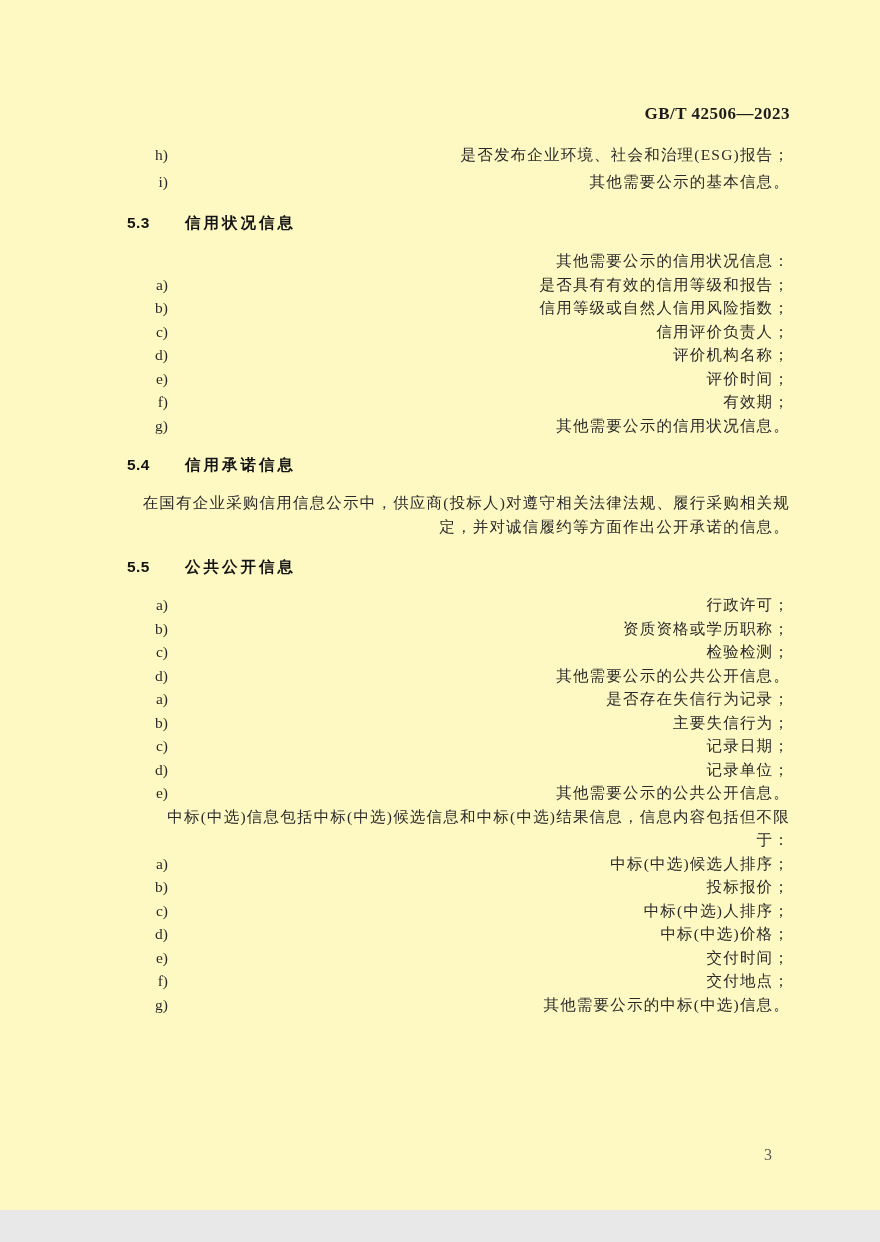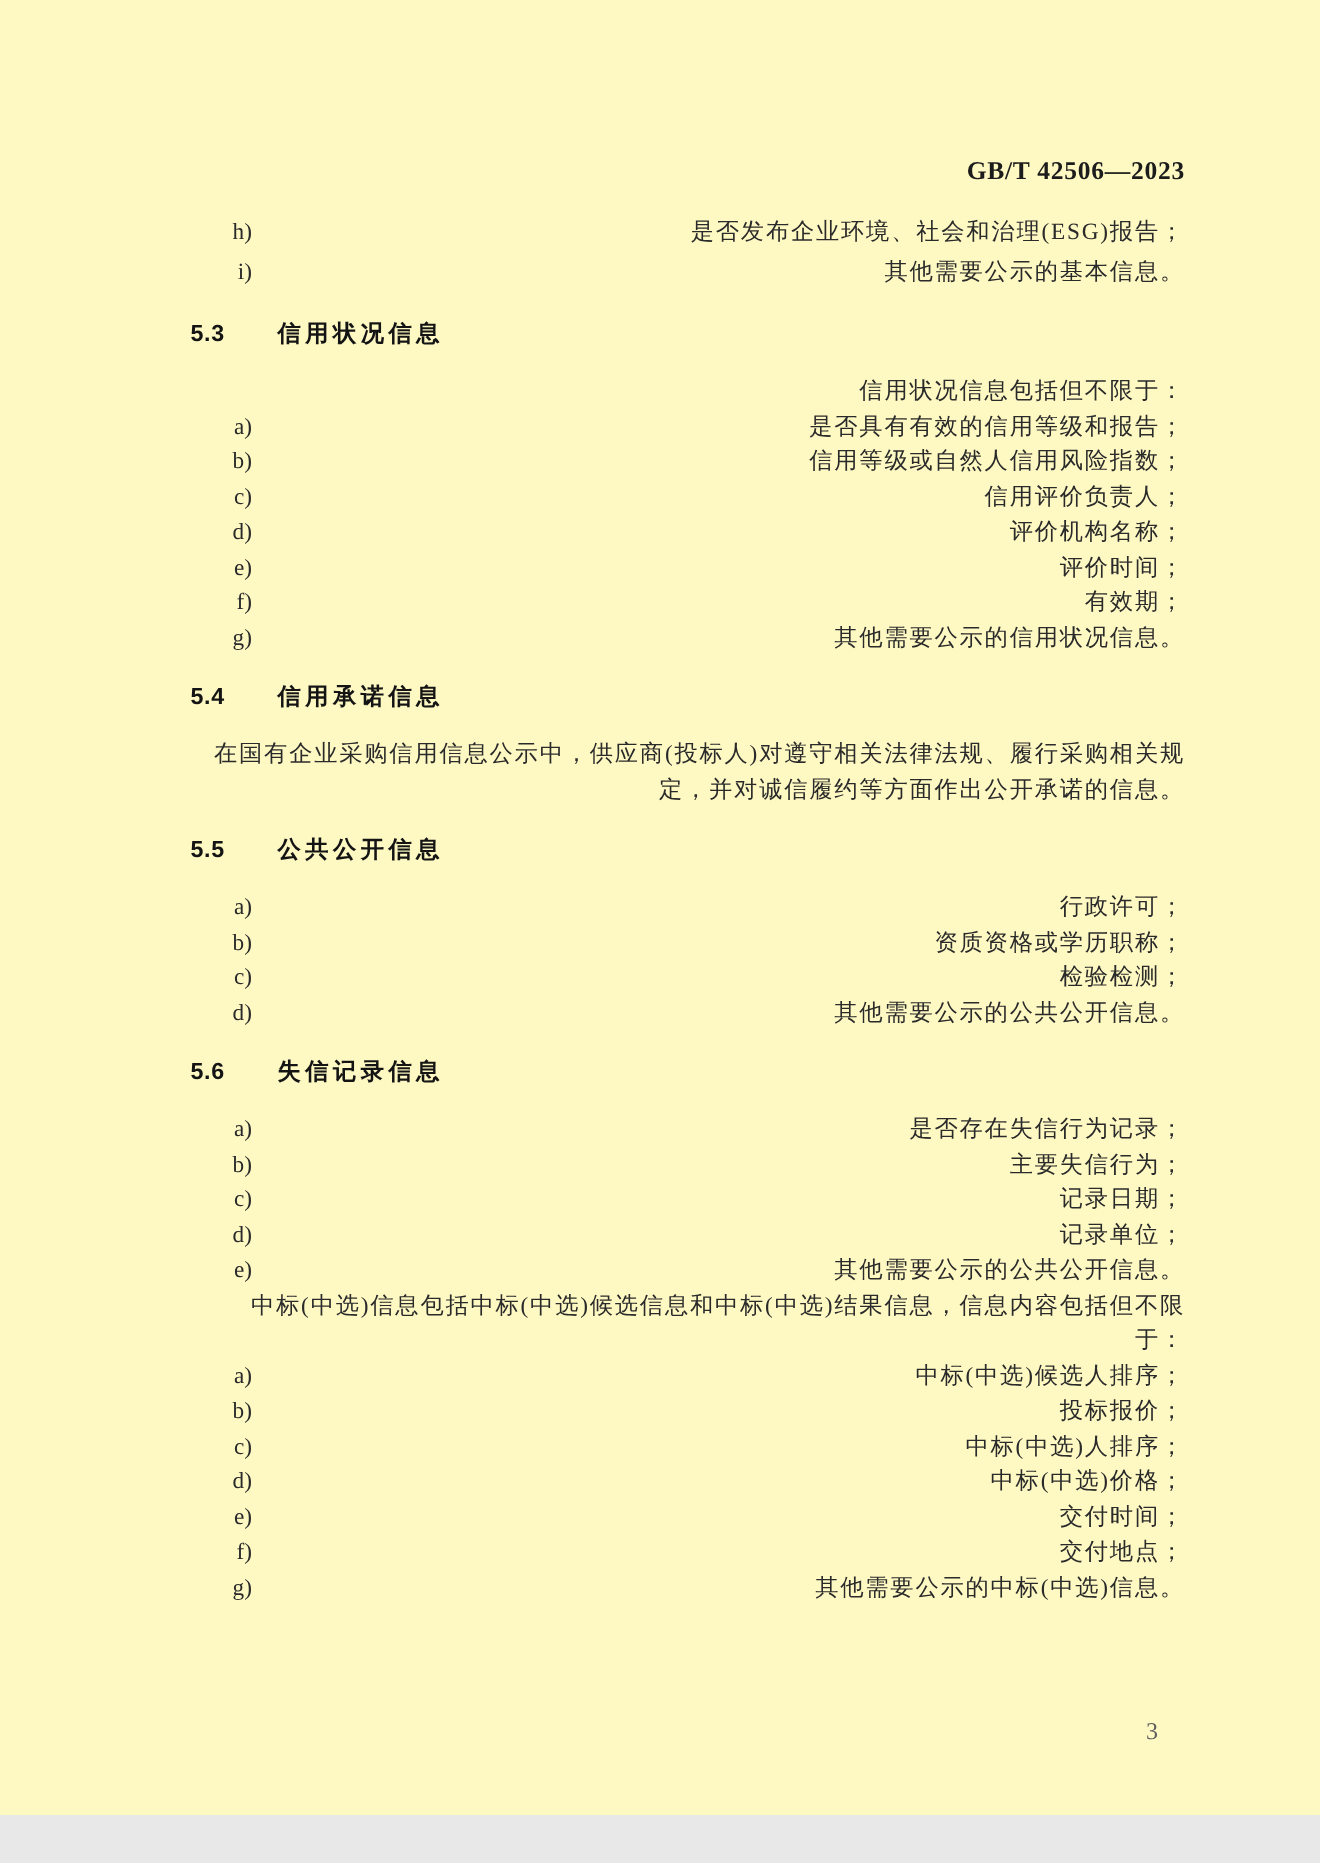--- a/index.html
+++ b/index.html
@@ -87,21 +87,21 @@
           <span class="lbl">i)</span>
           <span class="txt">其他需要公示的基本信息。</span>
         </li>
       </ol>
 
     <section>
       <h2 class="sec-heading">
         <span class="sec-num">5.3</span>
         <span class="sec-title">信用状况信息</span>
       </h2>
-      <p class="intro">信用状况信息包括但不限于：</p>
+      <p class="intro">其他需要公示的信用状况信息：</p>
       <ol class="clauses">
 
           <li>
             <span class="lbl">a)</span>
             <span class="txt">是否具有有效的信用等级和报告；</span>
           </li>
 
           <li>
             <span class="lbl">b)</span>
             <span class="txt">信用等级或自然人信用风险指数；</span>
@@ -165,24 +165,20 @@
           </li>
 
           <li>
             <span class="lbl">d)</span>
             <span class="txt">其他需要公示的公共公开信息。</span>
           </li>
         </ol>
     </section>
 
     <section>
-      <h2 class="sec-heading">
-        <span class="sec-num">5.6</span>
-        <span class="sec-title">失信记录信息</span>
-      </h2>
       <ol class="clauses">
 
           <li>
             <span class="lbl">a)</span>
             <span class="txt">是否存在失信行为记录；</span>
           </li>
 
           <li>
             <span class="lbl">b)</span>
             <span class="txt">主要失信行为；</span>

